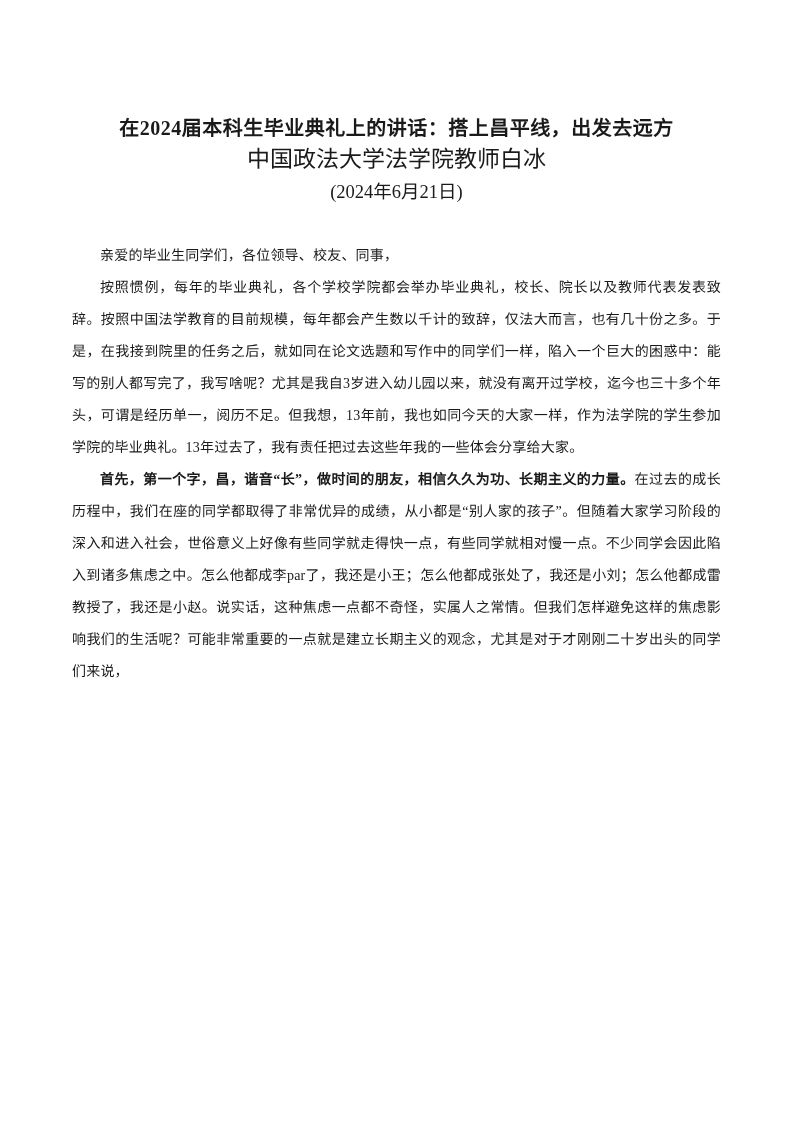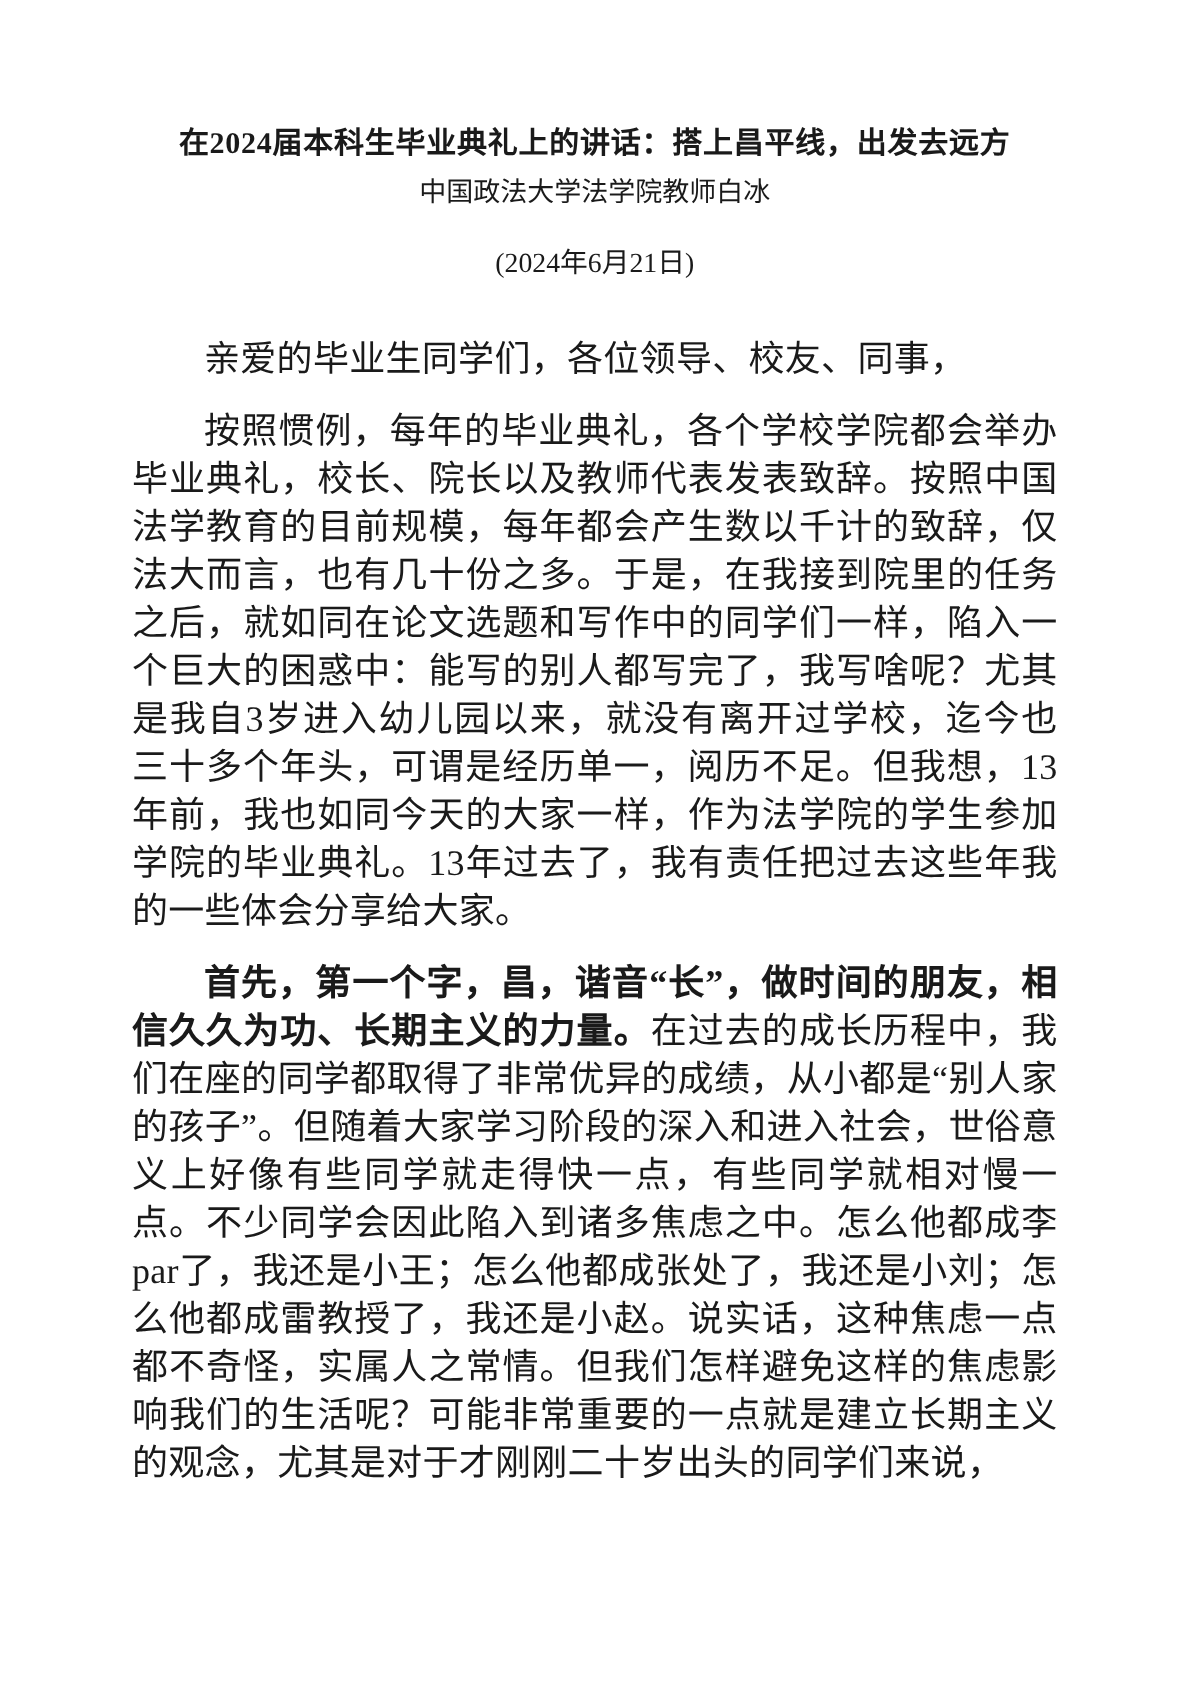--- a/index.html
+++ b/index.html
@@ -7,52 +7,52 @@
     padding: 0;
     background: #ffffff;
   }
   .page {
     position: relative;
     width: 793px;
     height: 1122px;
     margin: 0 auto;
     background: #ffffff;
     box-sizing: border-box;
-    padding: 80px 72px 0 72px;
+    padding: 112px 72px 0 72px;
     color: #1a1a1a;
     font-family: "Liberation Serif", "DejaVu Serif", serif;
     overflow: hidden;
   }
   .doc-header {
     margin-bottom: 32px;
   }
   .doc-title {
     margin: 0;
     text-align: center;
     font-size: 20px;
     line-height: 32px;
     font-weight: bold;
     letter-spacing: 0.5px;
   }
   .doc-byline {
     margin: 0;
     text-align: center;
-    font-size: 18px;
+    font-size: 23px;
     line-height: 32px;
     font-weight: normal;
   }
   .doc-dateline {
-    margin: 16px;
+    margin: 0;
     text-align: center;
     font-size: 18.5px;
     line-height: 32px;
   }
   .doc-body p.para {
-    margin: 16px;
-    font-size: 24px;
+    margin: 0;
+    font-size: 14px;
     line-height: 32px;
     text-align: justify;
     text-indent: 2em;
     word-break: break-all;
     letter-spacing: 0.2px;
   }
   .doc-body p.para b.bold-lead {
     font-weight: bold;
   }
 </style>

